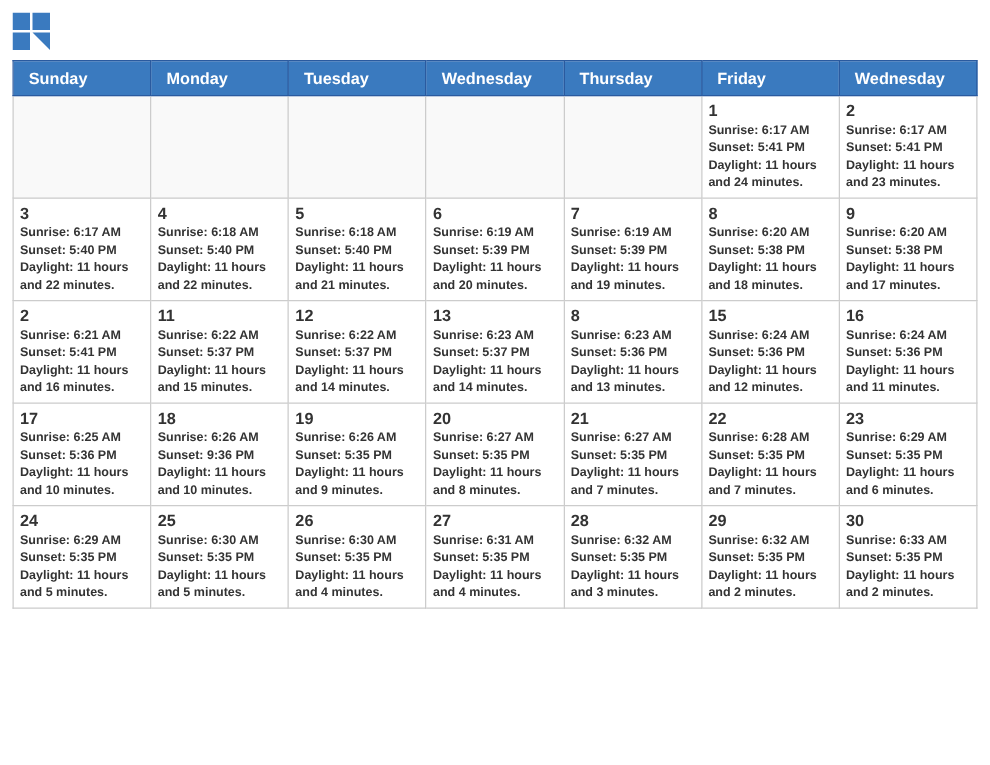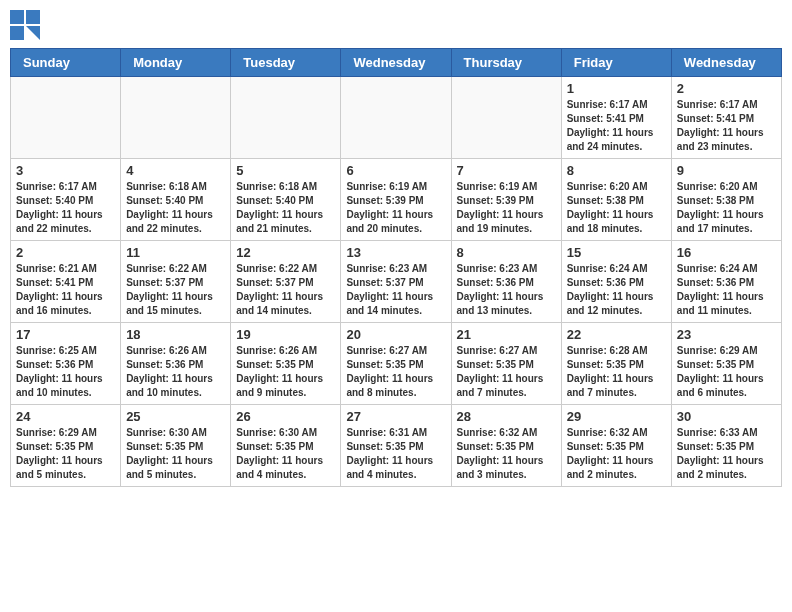--- a/index.html
+++ b/index.html
@@ -231,21 +231,21 @@
       <tr>
         <td>
           <span class="day-num">17</span>
           <div class="day-info">Sunrise: 6:25 AM
 Sunset: 5:36 PM
 Daylight: 11 hours and 10 minutes.</div>
         </td>
         <td>
           <span class="day-num">18</span>
           <div class="day-info">Sunrise: 6:26 AM
-Sunset: 5:36 PM
+Sunset: 9:36 PM
 Daylight: 11 hours and 10 minutes.</div>
         </td>
         <td>
           <span class="day-num">19</span>
           <div class="day-info">Sunrise: 6:26 AM
 Sunset: 5:35 PM
 Daylight: 11 hours and 9 minutes.</div>
         </td>
         <td>
           <span class="day-num">20</span>

